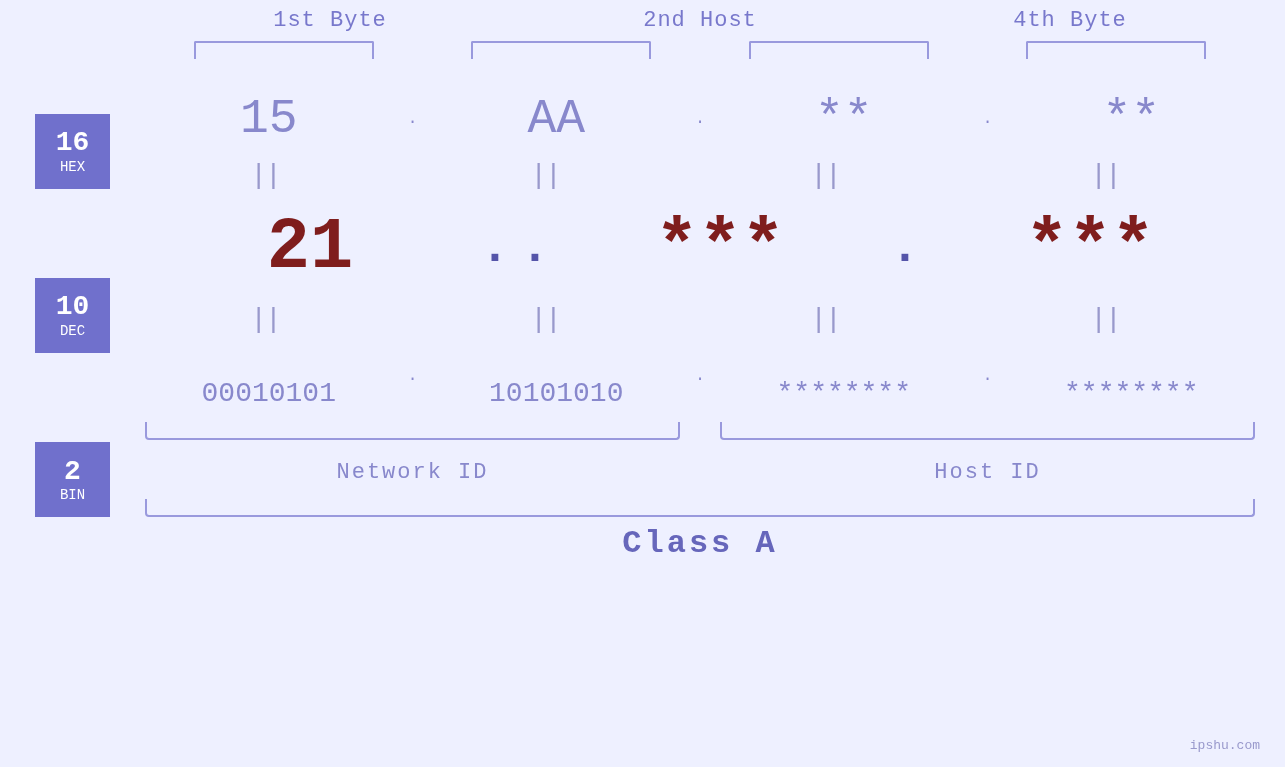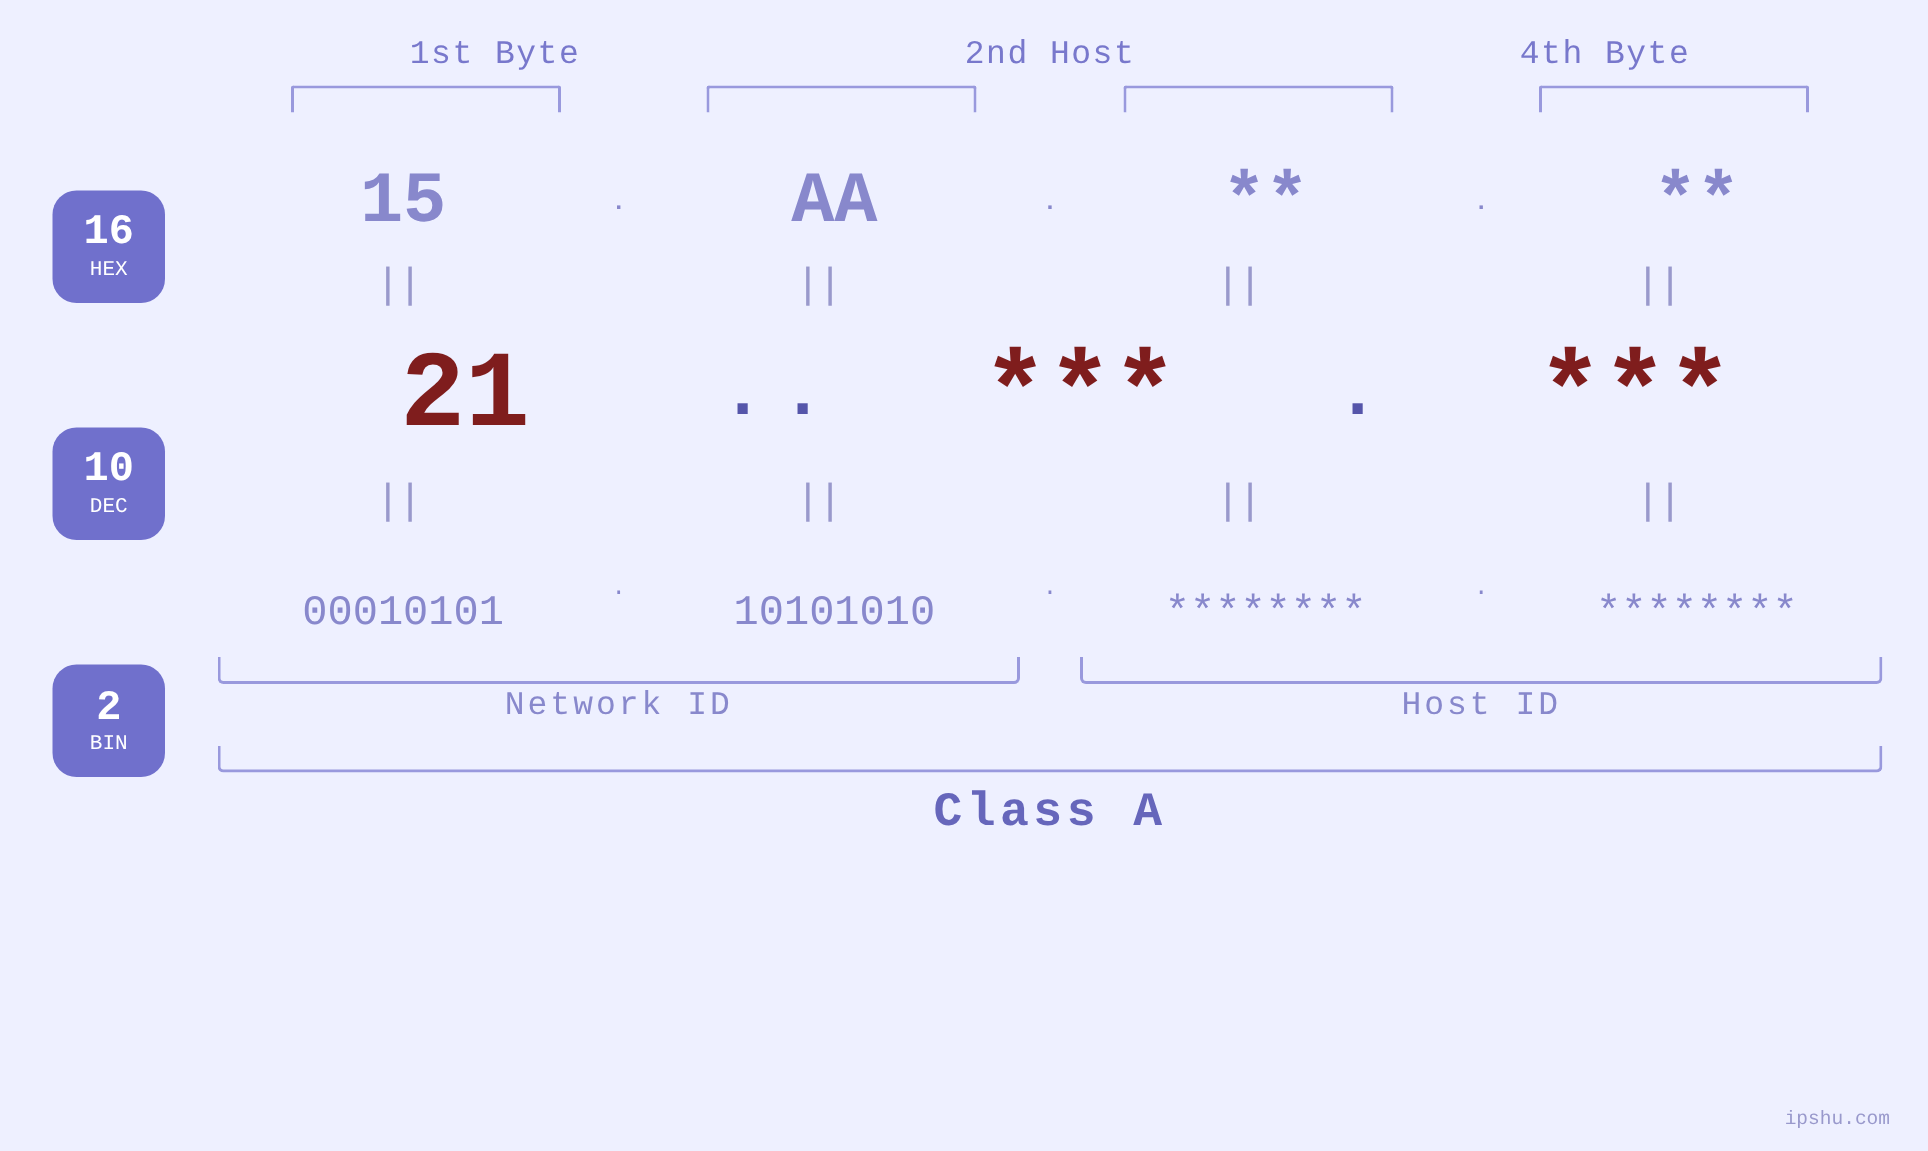--- a/index.html
+++ b/index.html
@@ -17,21 +17,21 @@
       width: 1285px;
       height: 767px;
       position: relative;
     }
 
     
     .byte-headers {
       display: flex;
       justify-content: flex-end;
       padding-left: 145px;
-      padding-top: 24px;
+      padding-top: 8px;
       padding-right: 30px;
     }
 
     .byte-header {
       flex: 1;
       text-align: center;
       color: #7878cc;
       font-size: 22px;
       font-family: 'Courier New', Courier, monospace;
       letter-spacing: 1px;
@@ -73,21 +73,21 @@
       flex-direction: column;
       align-items: center;
       justify-content: space-around;
       padding: 0 10px;
     }
 
     .badge {
       width: 75px;
       height: 75px;
       background: #7070cc;
-      border-radius: 16px;
+      border-radius: 0;
       display: flex;
       flex-direction: column;
       align-items: center;
       justify-content: center;
       color: white;
     }
 
     .badge-num {
       font-size: 28px;
       font-weight: bold;
@@ -164,21 +164,21 @@
       line-height: 1.2;
       letter-spacing: -2px;
     }
 
     .equals-sep {
       width: 40px;
       flex-shrink: 0;
     }
 
     
-    .hex-row { height: 80px; margin-top: 10px; font-weight: bold; }
+    .hex-row { height: 80px; margin-top: 10px; }
     .dec-row { height: 110px; }
     .bin-row { height: 80px; }
 
     
     .dec-row .separator {
       font-size: 36px;
       font-weight: bold;
     }
 
     
@@ -338,21 +338,21 @@
       </div>
 
       <div style="display:flex; padding-right:0; margin-top:6px;">
 
         <div style="flex:0 0 calc(50% - 20px); border: 2px solid #9999dd; border-top: none; border-radius: 0 0 4px 4px; height:18px;"></div>
         <div style="flex:0 0 40px;"></div>
 
         <div style="flex:1; border: 2px solid #9999dd; border-top: none; border-radius: 0 0 4px 4px; height:18px;"></div>
       </div>
 
-      <div style="display:flex; margin-top:2px;">
+      <div style="display:flex; margin-top:20px;">
         <div style="flex:0 0 calc(50% - 20px); text-align:center; color:#8888cc; font-size:22px; font-family:'Courier New',Courier,monospace; letter-spacing:2px;">Network ID</div>
         <div style="flex:0 0 40px;"></div>
         <div style="flex:1; text-align:center; color:#8888cc; font-size:22px; font-family:'Courier New',Courier,monospace; letter-spacing:2px;">Host ID</div>
       </div>
 
       <div style="margin-top:14px; border: 2px solid #9999dd; border-top: none; border-radius: 0 0 4px 4px; height:18px;"></div>
 
       <div style="margin-top:8px; text-align:center;">
         <span style="color:#6666bb; font-size:32px; font-family:'Courier New',Courier,monospace; letter-spacing:3px; font-weight:bold;">Class A</span>
       </div>

